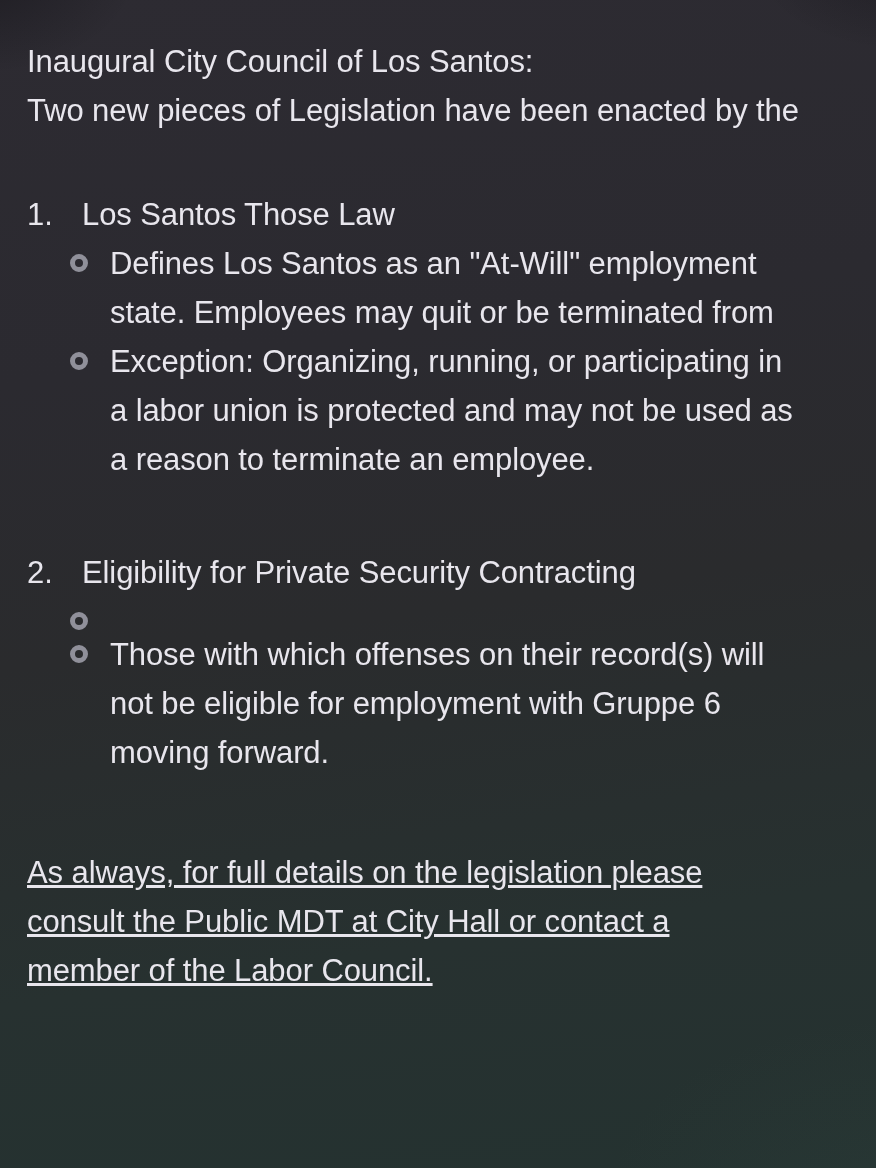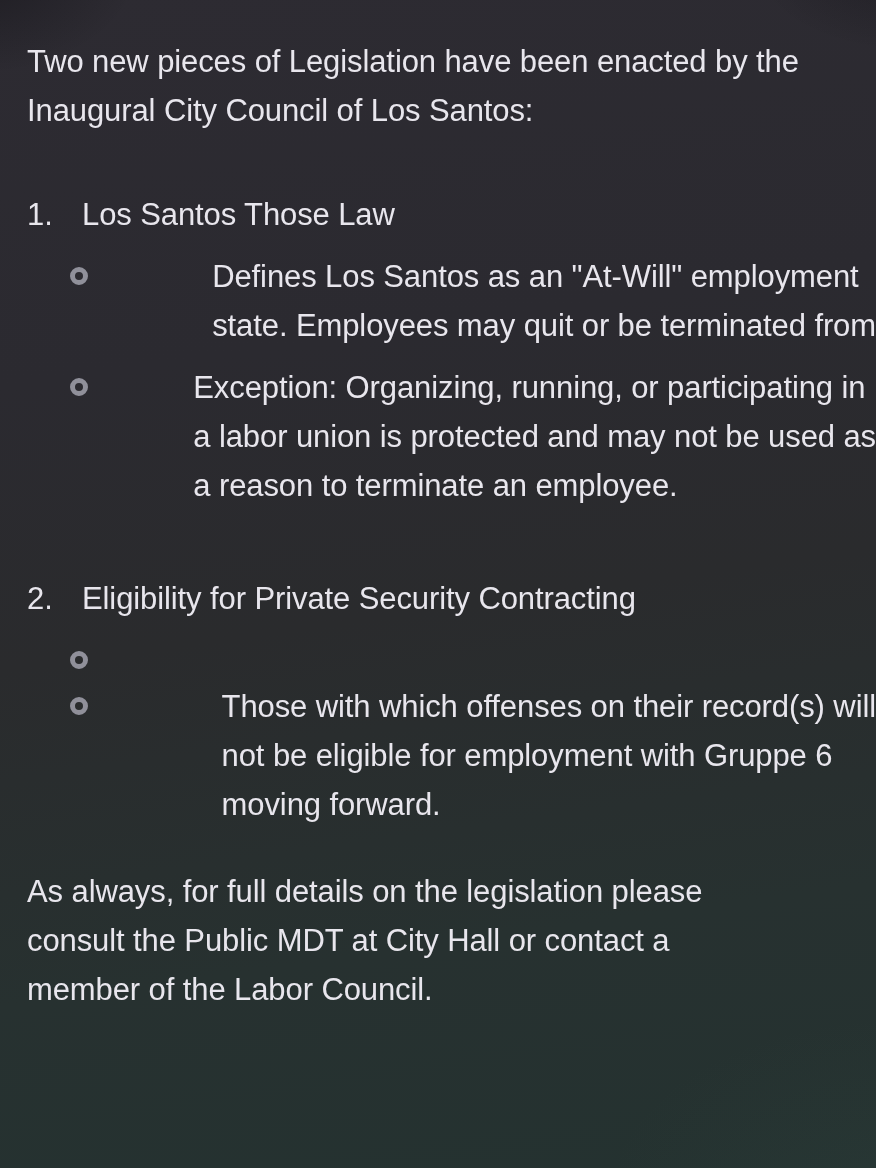--- a/index.html
+++ b/index.html
@@ -16,42 +16,42 @@
     font-family: "Liberation Sans", sans-serif;
     font-size: 31px;
     line-height: 49px;
     font-weight: 400;
     letter-spacing: -0.1px;
   }
   .container { padding: 37px 0 0 27px; }
   .line { white-space: nowrap; }
   .title-row { display: flex; }
   .num { flex: 0 0 55px; }
-  .bullet { display: flex; margin-top: 13px; padding-left: 43px; justify-content: space-between; }
+  .bullet { display: flex; padding-left: 43px; }
   .ring {
     flex: 0 0 18px;
     width: 18px; height: 18px;
     box-sizing: border-box;
     border: 5px solid #90909a;
     border-radius: 50%;
     margin-top: 15px;
   }
   .bullet-text { margin-left: 22px; }
   .item-1 { margin-top: 55px; }
   .item-2 { margin-top: 64px; }
-  .outro  { margin-top: 38px; }
+  .outro  { margin-top: 71px; text-decoration: underline; }
 </style>
 </head>
 <body>
 
 <main class="container">
 
   <div class="intro">
+    <div class="line">Inaugural City Council of Los Santos:</div>
     <div class="line">Two new pieces of Legislation have been enacted by the</div>
-    <div class="line">Inaugural City Council of Los Santos:</div>
   </div>
 
   <section class="item-1">
     <div class="title-row">
       <span class="num">1.</span>
       <span>Los Santos Those Law</span>
     </div>
     <div class="bullet">
       <span class="ring"></span>
       <div class="bullet-text">

